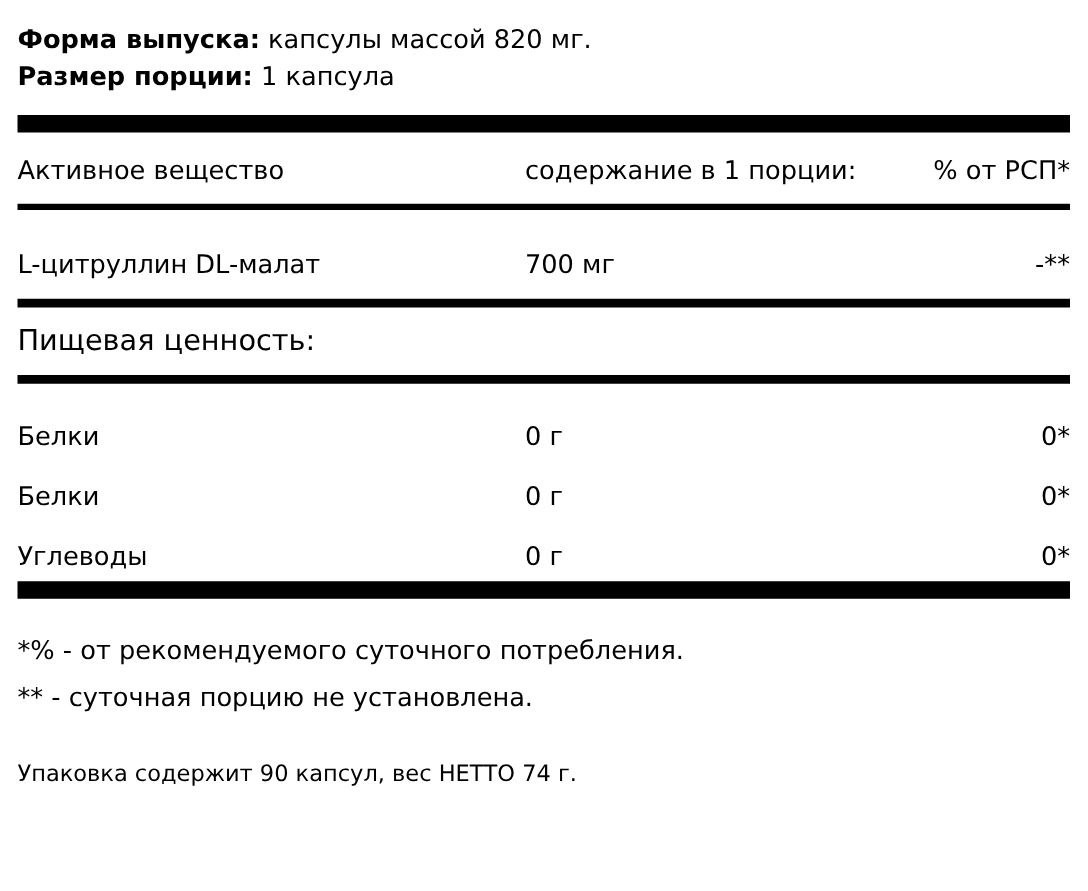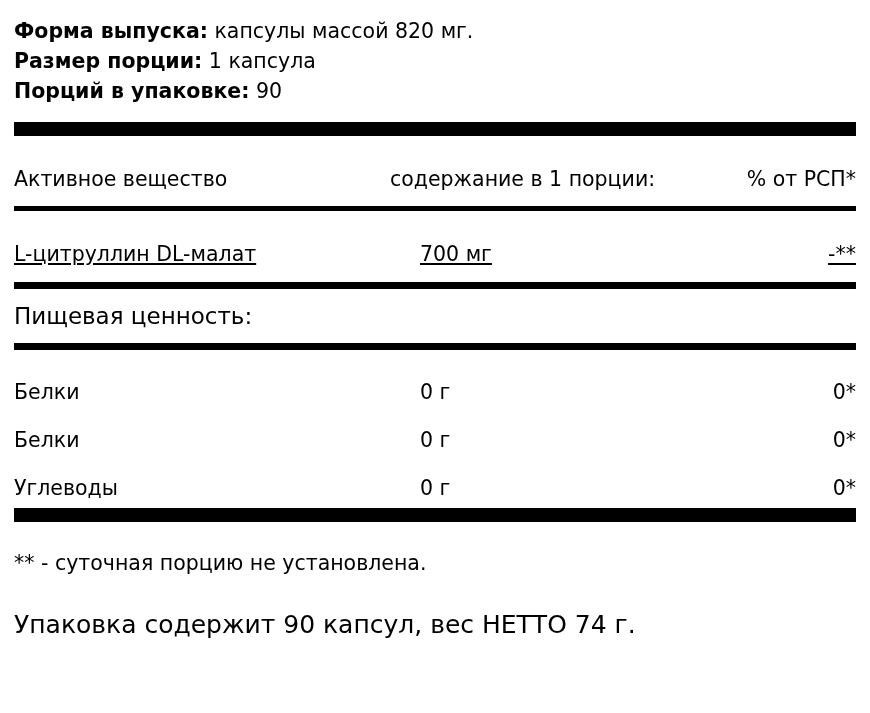--- a/index.html
+++ b/index.html
@@ -60,26 +60,24 @@
     width: 300px;
     text-align: left;
     padding-right: 10px;
   }
   .row .c-rsp {
     width: 126px;
     text-align: right;
     margin-top: 16px;
   }
   .header-row {
-    padding: 13px 0 13px 0;
-    gap: 30px;
+    padding: 0 0 13px 0;
   }
   .ingredient-row {
     padding: 13px 0 14px 0;
-    text-decoration: underline;
   }
   .section-label {
     font-size: 23px;
     line-height: 28px;
     padding: 13px 0 13px 0;
   }
   .nutrient-row {
     padding: 2px 0 2px 0;
   }
   .nutrients {
@@ -89,42 +87,38 @@
     font-size: 20.5px;
     line-height: 30px;
     padding: 12px 0 14px 0;
   }
   .footnotes {
     font-size: 20.5px;
     line-height: 38px;
     padding-top: 22px;
   }
   .netto {
-    font-size: 25px;
+    font-size: 18px;
     line-height: 30px;
     padding-top: 28px;
   }
 </style>
 </head>
 <body>
 
 <div class="sheet">
 
   <div class="head-block">
     <div class="head-line">
       <span class="lbl">Форма выпуска:</span>
       <span>капсулы массой 820 мг.</span>
     </div>
     <div class="head-line">
       <span class="lbl">Размер порции:</span>
       <span>1 капсула</span>
-    </div>
-    <div class="head-line">
-      <span class="lbl">Порций в упаковке:</span>
-      <span>90</span>
     </div>
   </div>
 
   <div class="bar-thick"></div>
 
   <div class="row header-row">
     <div class="c-name">Активное вещество</div>
     <div class="c-amount">содержание в 1 порции:</div>
     <div class="c-rsp">% от РСП*</div>
   </div>
@@ -160,18 +154,19 @@
       <div class="c-rsp">0*</div>
     </div>
   </div>
 
   <div class="bar-medium"></div>
 
 
   <div class="bar-medium"></div>
 
   <div class="footnotes">
+    <div>*% - от рекомендуемого суточного потребления.</div>
     <div>** - суточная порцию не установлена.</div>
   </div>
 
   <div class="netto">Упаковка содержит 90 капсул, вес НЕТТО 74 г.</div>
 
 </div>
 
 </body></html>

